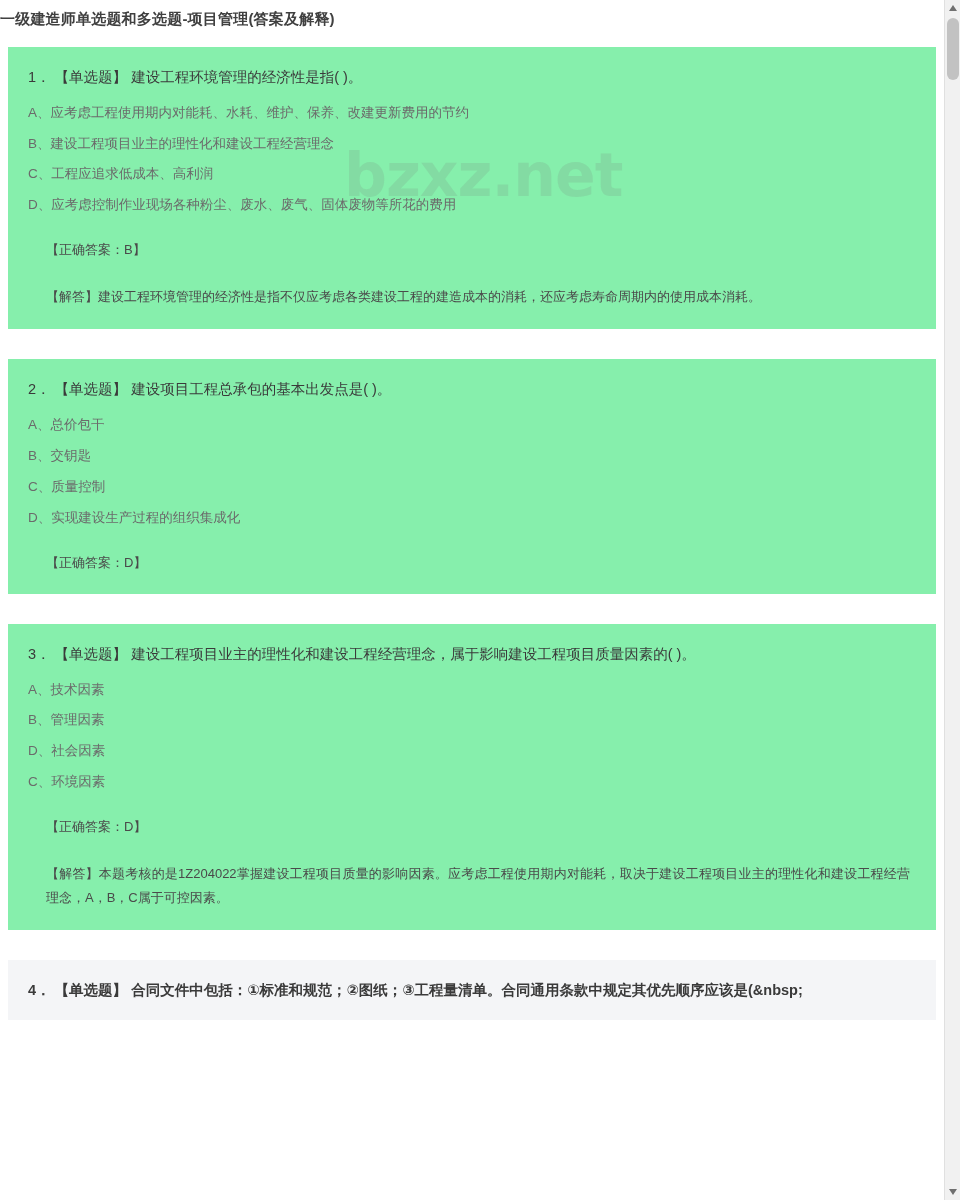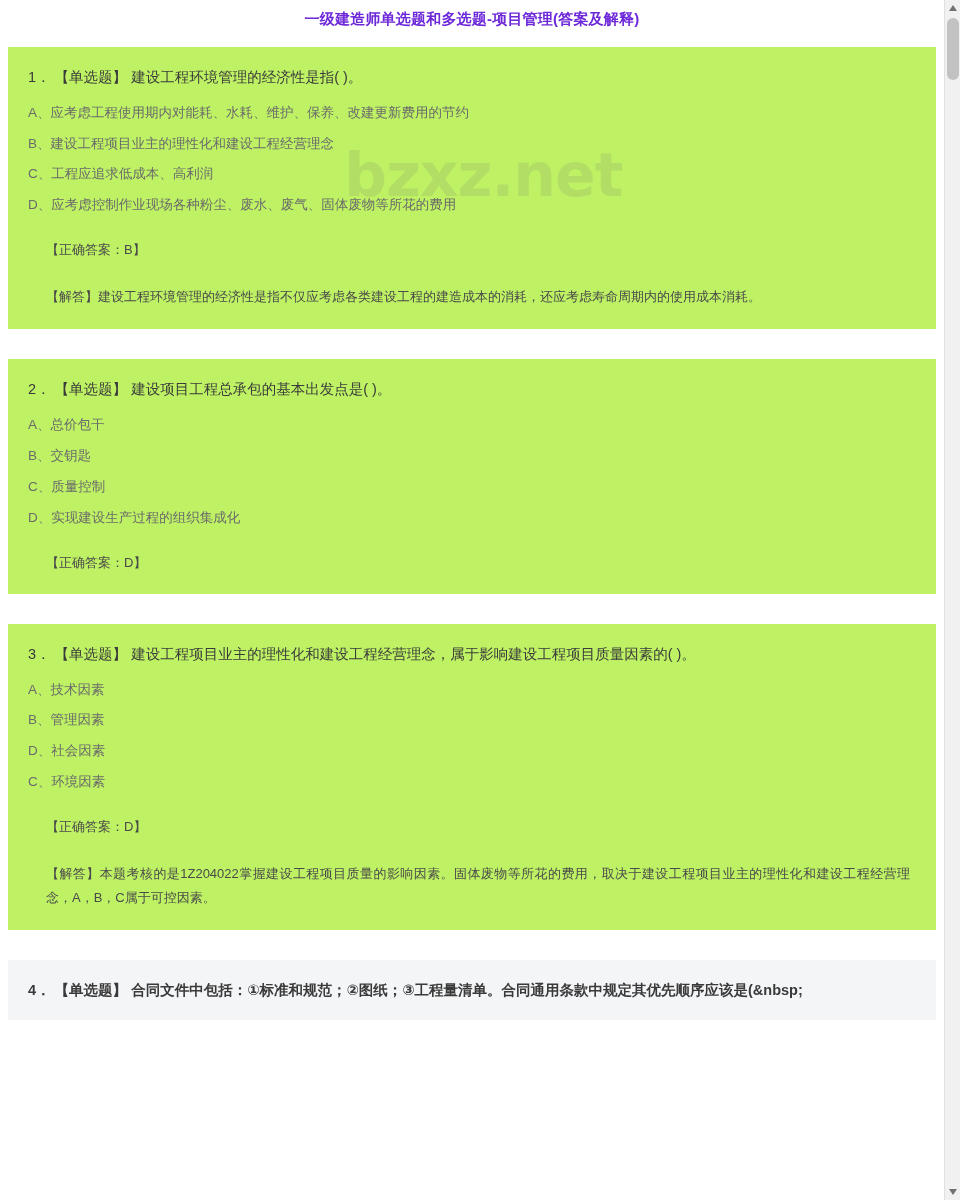--- a/index.html
+++ b/index.html
@@ -16,30 +16,29 @@
     background: #ffffff;
   }
   .doc-area {
     position: absolute;
     left: 0; top: 0;
     width: 944px;
     height: 1200px;
     overflow: hidden;
   }
   .doc-title {
-    text-align: center;
     font-size: 15px;
     font-weight: bold;
-    color: #6d28d9;
+    color: #404040;
     padding: 10px 0 18px 0;
     letter-spacing: 0.2px;
   }
   .question-block {
     position: relative;
-    background: #bef264;
+    background: #86efac;
     margin: 0 8px 30px 8px;
     padding: 18px 20px 20px 20px;
   }
   .q-stem {
     font-size: 14.5px;
     color: #3a3a3a;
     line-height: 1.7;
     margin-bottom: 8px;
     white-space: normal;
   }
@@ -160,21 +159,21 @@
         <span class="q-type">【单选题】</span>
         <span>建设工程项目业主的理性化和建设工程经营理念，属于影响建设工程项目质量因素的( )。</span>
       </div>
       <ul class="options">
         <li class="option">A、技术因素</li>
         <li class="option">B、管理因素</li>
         <li class="option">D、社会因素</li>
         <li class="option">C、环境因素</li>
       </ul>
       <div class="answer-line">【正确答案：D】</div>
-      <div class="explain-line">【解答】本题考核的是1Z204022掌握建设工程项目质量的影响因素。固体废物等所花的费用，取决于建设工程项目业主的理性化和建设工程经营理念，A，B，C属于可控因素。</div>
+      <div class="explain-line">【解答】本题考核的是1Z204022掌握建设工程项目质量的影响因素。应考虑工程使用期内对能耗，取决于建设工程项目业主的理性化和建设工程经营理念，A，B，C属于可控因素。</div>
     </div>
 
     <div class="partial-q">
       <div class="q-stem">
         <span class="q-num">4．</span>
         <span class="q-type">【单选题】</span>
         <span>合同文件中包括：①标准和规范；②图纸；③工程量清单。合同通用条款中规定其优先顺序应该是(&amp;nbsp;</span>
       </div>
     </div>
 

